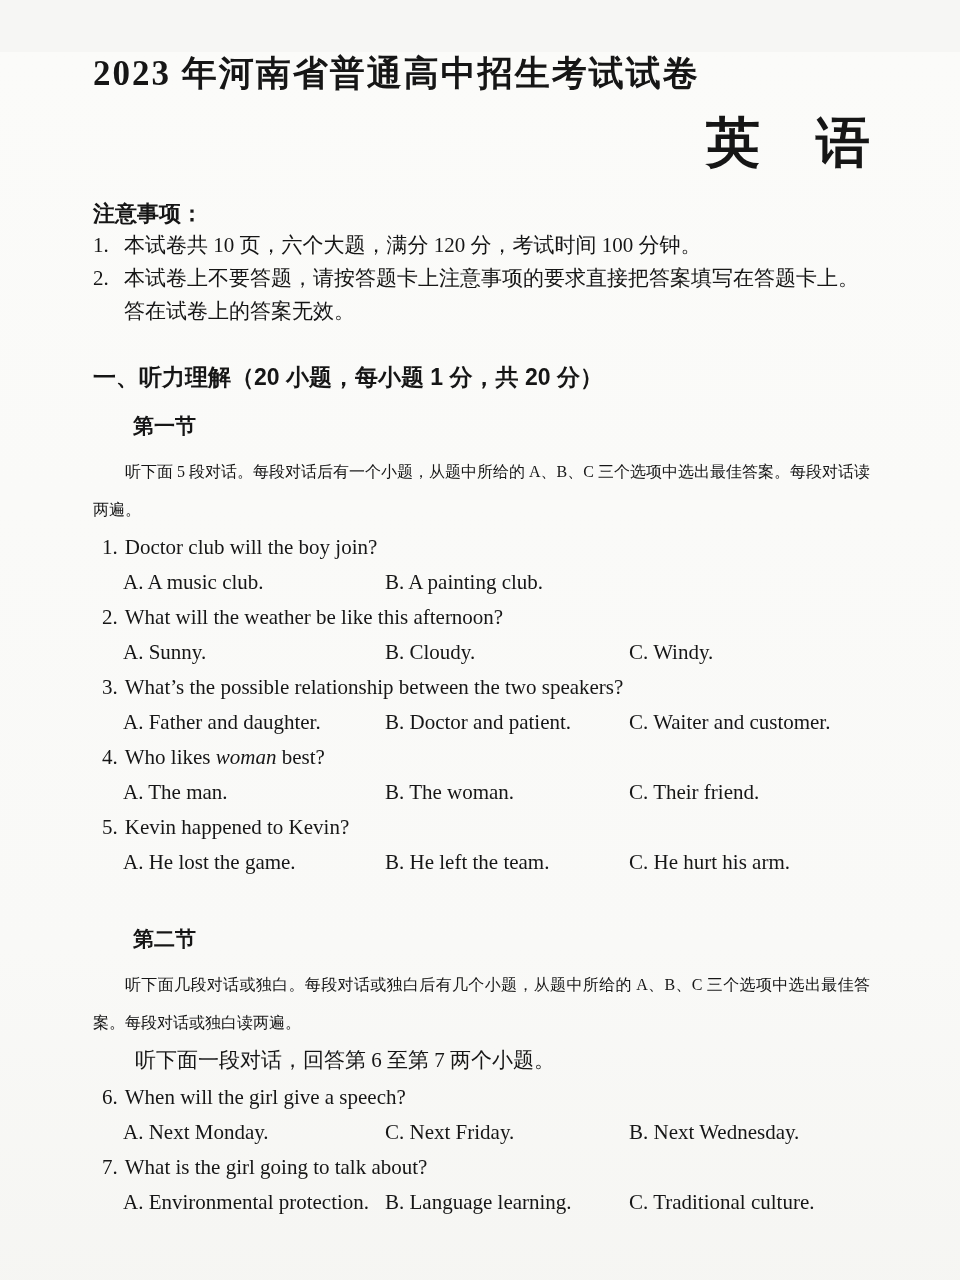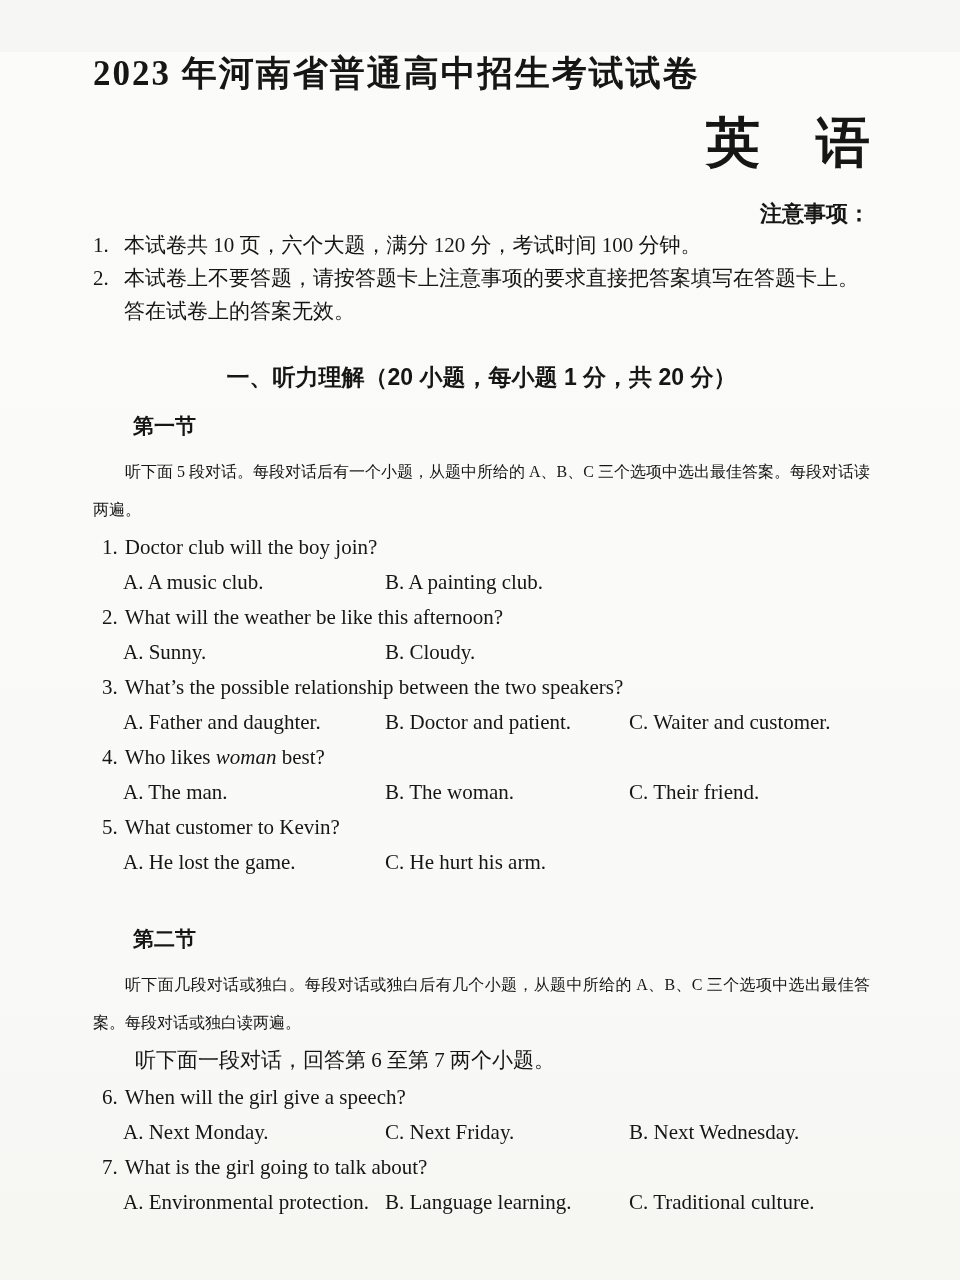--- a/index.html
+++ b/index.html
@@ -31,36 +31,34 @@
     line-height: 59px;
     font-weight: bold;
   }
   .subject .sub-gap { margin-left: 56px; }
   .notice { margin-top: 26px; }
   .notice-heading {
     font-family: "Liberation Sans", "DejaVu Sans", sans-serif;
     font-weight: bold;
     font-size: 22px;
     line-height: 30px;
-    text-align: right;
   }
   .notice-item {
     display: flex;
     font-size: 21px;
     line-height: 33px;
   }
   .notice-item .num { flex: none; width: 31px; }
   .notice-item .txt { flex: 1; }
   .sec-heading {
     margin-top: 34px;
     font-family: "Liberation Sans", "DejaVu Sans", sans-serif;
     font-weight: bold;
     font-size: 23px;
     line-height: 31px;
-    text-align: center;
   }
   .part-heading {
     margin: 13px 0 0 40px;
     font-family: "Liberation Sans", "DejaVu Sans", sans-serif;
     font-weight: bold;
     font-size: 21px;
     line-height: 27px;
   }
   .cn-para {
     margin: 14px 0 0 0;
@@ -137,20 +135,21 @@
         </div>
       </div>
 
       <div class="question">
         <div class="q-line">
           <span class="q-num">2.</span><span class="q-text">What will the weather be like this afternoon?</span>
         </div>
         <div class="options">
           <span class="opt">A. Sunny.</span>
           <span class="opt">B. Cloudy.</span>
+          <span class="opt">C. Windy.</span>
         </div>
       </div>
 
       <div class="question">
         <div class="q-line">
           <span class="q-num">3.</span><span class="q-text">What’s the possible relationship between the two speakers?</span>
         </div>
         <div class="options">
           <span class="opt">A. Father and daughter.</span>
           <span class="opt">B. Doctor and patient.</span>
@@ -164,24 +163,25 @@
         </div>
         <div class="options">
           <span class="opt">A. The man.</span>
           <span class="opt">B. The woman.</span>
           <span class="opt">C. Their friend.</span>
         </div>
       </div>
 
       <div class="question">
         <div class="q-line">
-          <span class="q-num">5.</span><span class="q-text">What customer to Kevin?</span>
+          <span class="q-num">5.</span><span class="q-text">Kevin happened to Kevin?</span>
         </div>
         <div class="options">
           <span class="opt">A. He lost the game.</span>
+          <span class="opt">B. He left the team.</span>
           <span class="opt">C. He hurt his arm.</span>
         </div>
       </div>
 
     </div>
 
     <div class="part2">
       <h3 class="part-heading" style="margin-top:0">第二节</h3>
       <p class="cn-para">听下面几段对话或独白。每段对话或独白后有几个小题，从题中所给的 A、B、C 三个选项中选出最佳答案。每段对话或独白读两遍。</p>
       <p class="dialog-note">听下面一段对话，回答第 6 至第 7 两个小题。</p>

